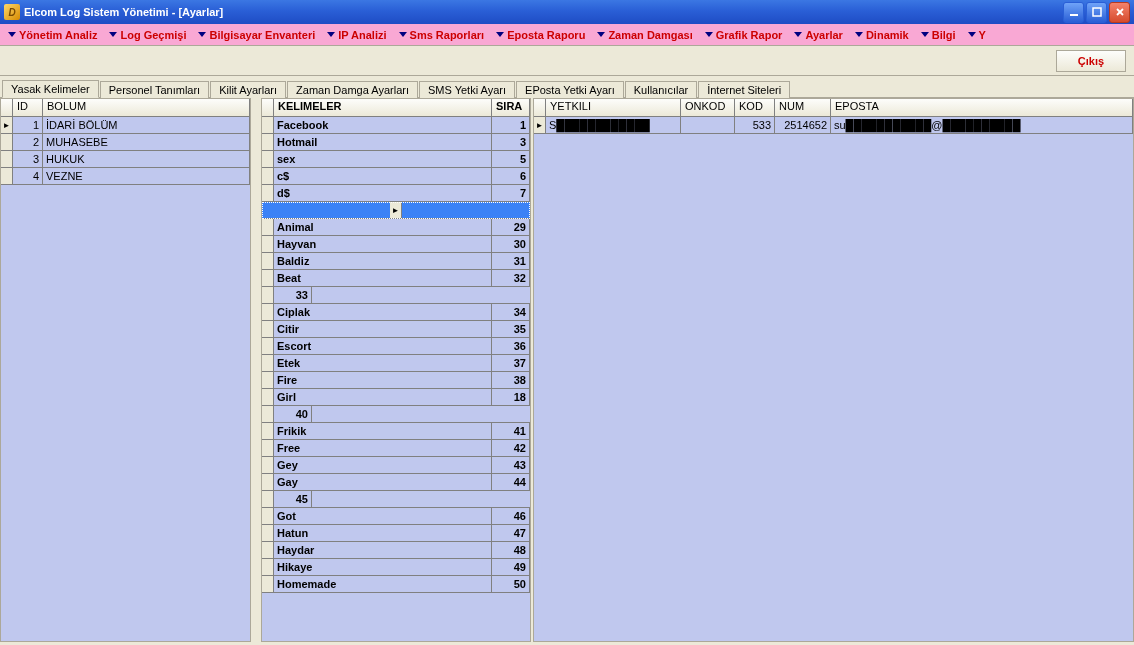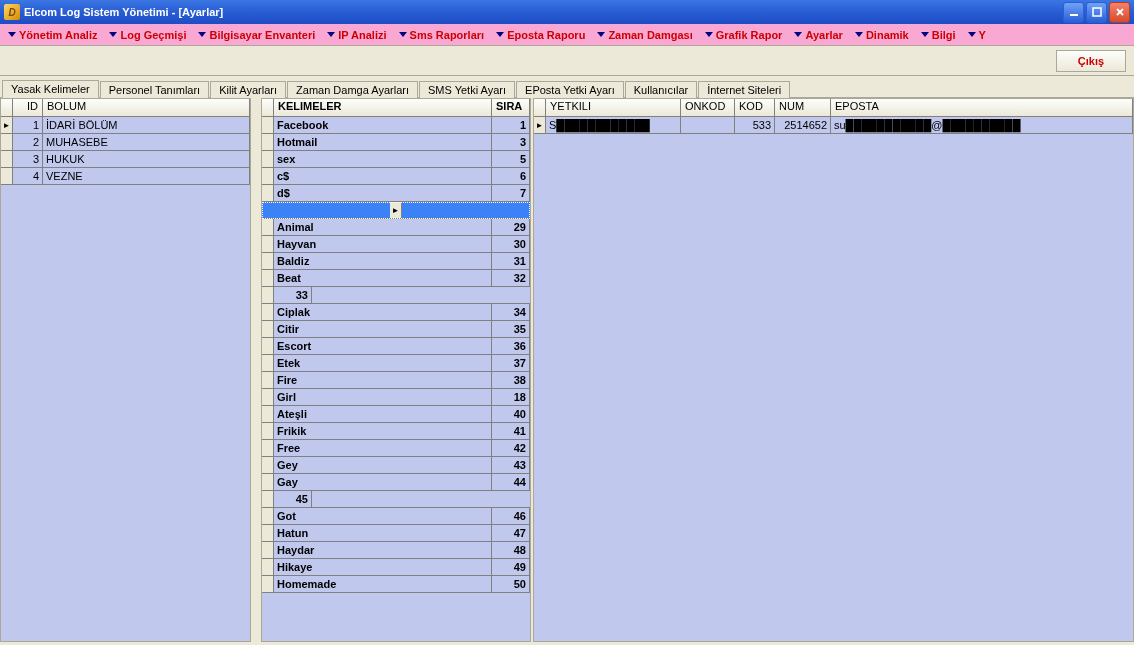--- a/index.html
+++ b/index.html
@@ -184,21 +184,21 @@
   background: #ece9d8;
   height: 100%;
   display:flex;align-items:center;justify-content:center;
   flex:none;
 }
 .rowmark.cur::before{
   content:"►";
   font-size:8px;color:#000;
 }
 
-.p1-id{width:30px;justify-content:flex-end;text-align:right;}
+.p1-id{width:30px;justify-content:flex-end;}
 .p1-bolum{flex:1;}
 .p2-kel{flex:1;}
 .p2-sira{width:38px;justify-content:flex-end;}
 .p3-yet{width:135px;}
 .p3-onk{width:54px;justify-content:flex-end;}
 .p3-kod{width:40px;justify-content:flex-end;}
 .p3-num{width:56px;justify-content:flex-end;}
 .p3-epo{flex:1;}
 
 .grid-body::-webkit-scrollbar{width:17px;background:#ece9d8;}
@@ -413,21 +413,20 @@
           <div class="rcell p2-kel">Fire</div>
           <div class="rcell p2-sira">38</div>
         </div>
         <div class="row">
           <div class="rowmark"></div>
           <div class="rcell p2-kel">Girl</div>
           <div class="rcell p2-sira">18</div>
         </div>
         <div class="row">
           <div class="rowmark"></div>
-          <div class="rcell p2-kel">Ateşli</div>
           <div class="rcell p2-sira">40</div>
         </div>
         <div class="row">
           <div class="rowmark"></div>
           <div class="rcell p2-kel">Frikik</div>
           <div class="rcell p2-sira">41</div>
         </div>
         <div class="row">
           <div class="rowmark"></div>
           <div class="rcell p2-kel">Free</div>

